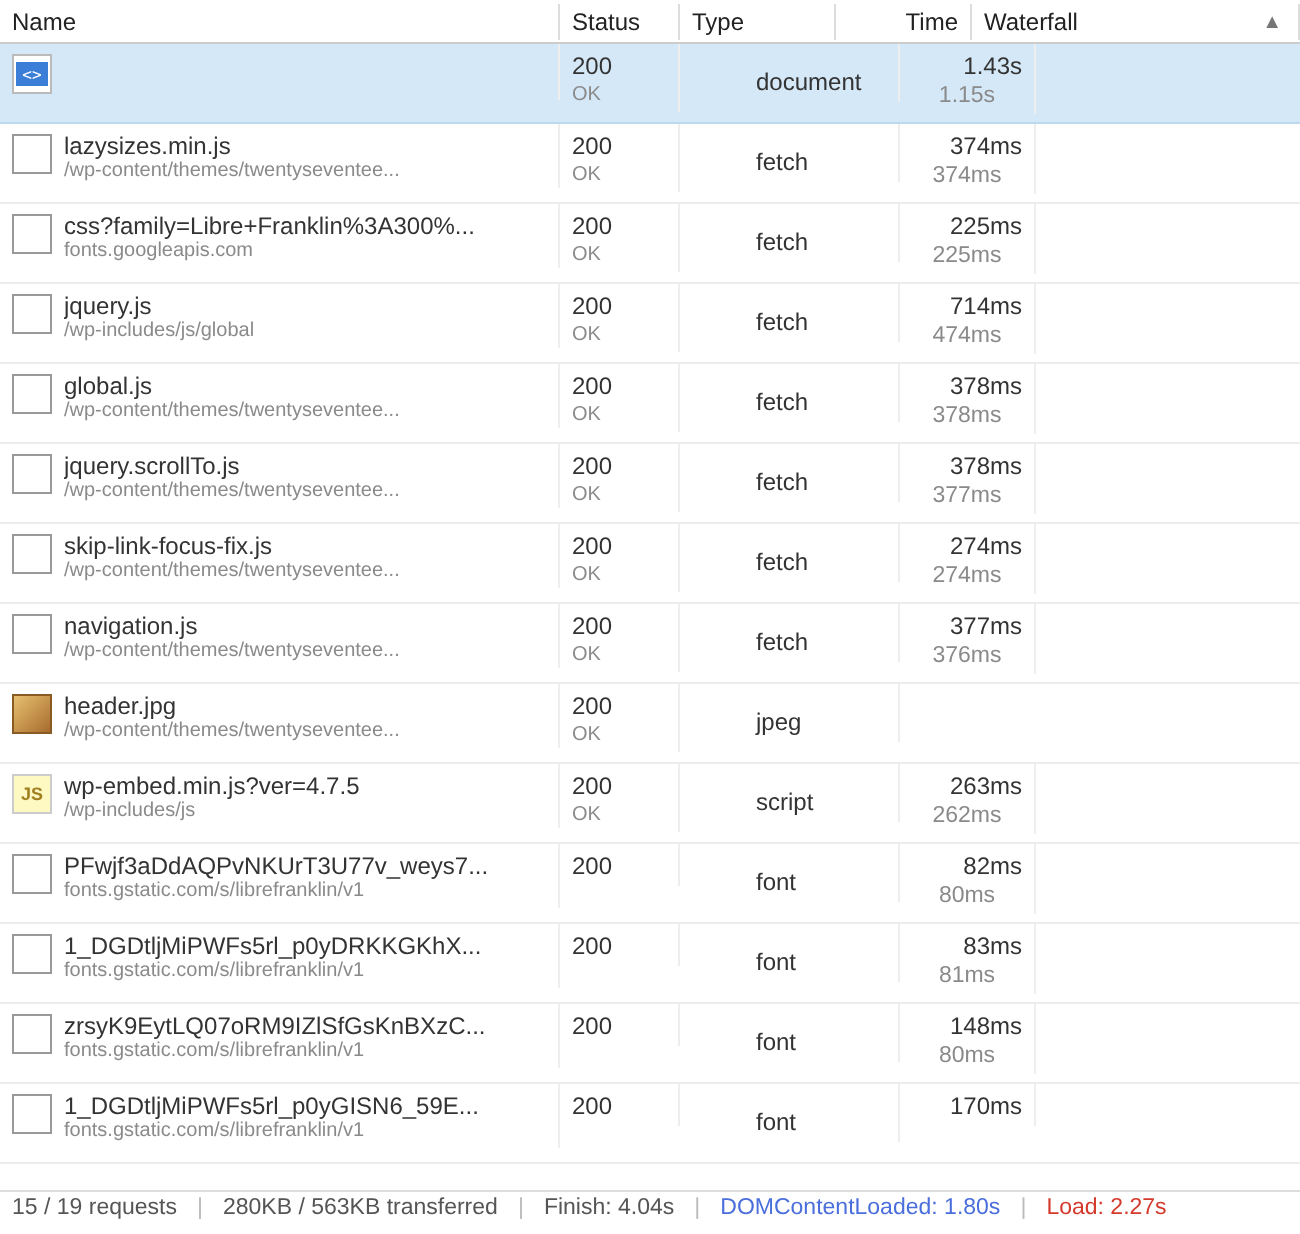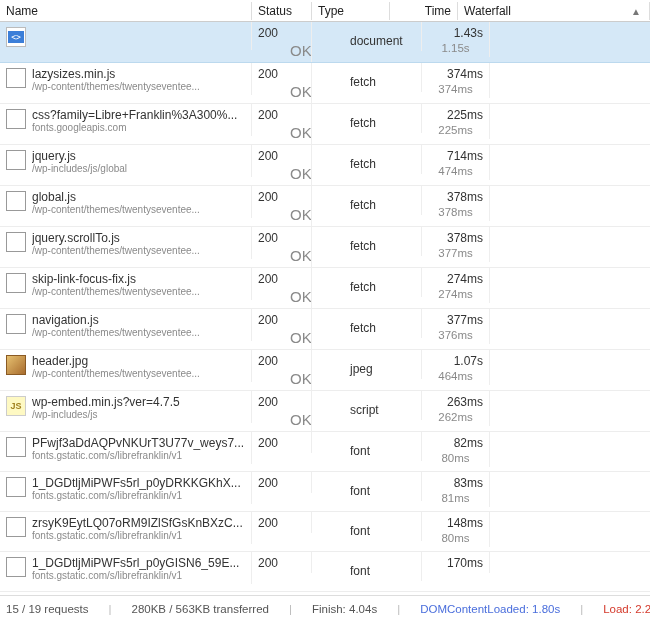--- a/index.html
+++ b/index.html
@@ -25,21 +25,21 @@
   }
   .header-cell {
     padding: 2px 6px;
     border-right: 1px solid #ddd;
     overflow: hidden;
     white-space: nowrap;
     text-overflow: ellipsis;
     display: flex;
     align-items: center;
   }
-  .col-name   { width: 252px; }
+  .col-name   { width: 280px; }
   .col-status { width: 60px; }
   .col-type   { width: 78px; }
   .col-time   { width: 68px; justify-content: flex-end; text-align: right; }
   .col-wf     { flex: 1; position: relative; }
   .sort-arrow {
     position: absolute;
     right: 8px;
     top: 4px;
     font-size: 10px;
     color: #777;
@@ -72,29 +72,29 @@
   }
   .name-secondary {
     color: #8a8a8a;
     font-size: 10px;
     white-space: nowrap;
     overflow: hidden;
     text-overflow: ellipsis;
     max-width: 214px;
   }
   .status-primary { }
-  .status-secondary { color: #8a8a8a; font-size: 15px; margin-top: 2px; margin-left: 32px; }
+  .status-secondary { color: #8a8a8a; font-size: 10px; margin-top: 2px; }
   .type-cell { padding-top: 12px; margin-left: 32px; }
   .time-primary { }
   .time-secondary { color: #8a8a8a; text-align: center; font-size: 11.5px; margin-top: 2px; }
   .wf-cell { position: relative; padding: 0; }
   .status-bar {
     display: flex;
-    align-items: flex-end;
-    gap: 20px;
+    align-items: flex-start;
+    gap: 10px;
     border-top: 1px solid #ddd;
     padding: 2px 6px;
     font-size: 11.5px;
     color: #555;
     height: 22px;
     white-space: nowrap;
   }
   .status-sep { color: #bbb; }
   .dcl { color: #4a6edc; }
   .load { color: #d43a2c; }
@@ -285,24 +285,20 @@
         <div class="name-lines">
           <div class="name-primary">header.jpg</div>
           <div class="name-secondary">/wp-content/themes/twentyseventee...</div>
         </div>
       </div>
       <div class="cell col-status">
         <div class="status-primary">200</div>
         <div class="status-secondary">OK</div>
       </div>
       <div class="cell col-type type-cell">jpeg</div>
-      <div class="cell col-time">
-        <div class="time-primary">1.07s</div>
-        <div class="time-secondary">464ms</div>
-      </div>
       <div class="cell col-wf wf-cell"></div>
     </div>
     <div class="row">
       <div class="cell col-name name-cell">
         <div class="icon ic-js">JS</div>
         <div class="name-lines">
           <div class="name-primary">wp-embed.min.js?ver=4.7.5</div>
           <div class="name-secondary">/wp-includes/js</div>
         </div>
       </div>

